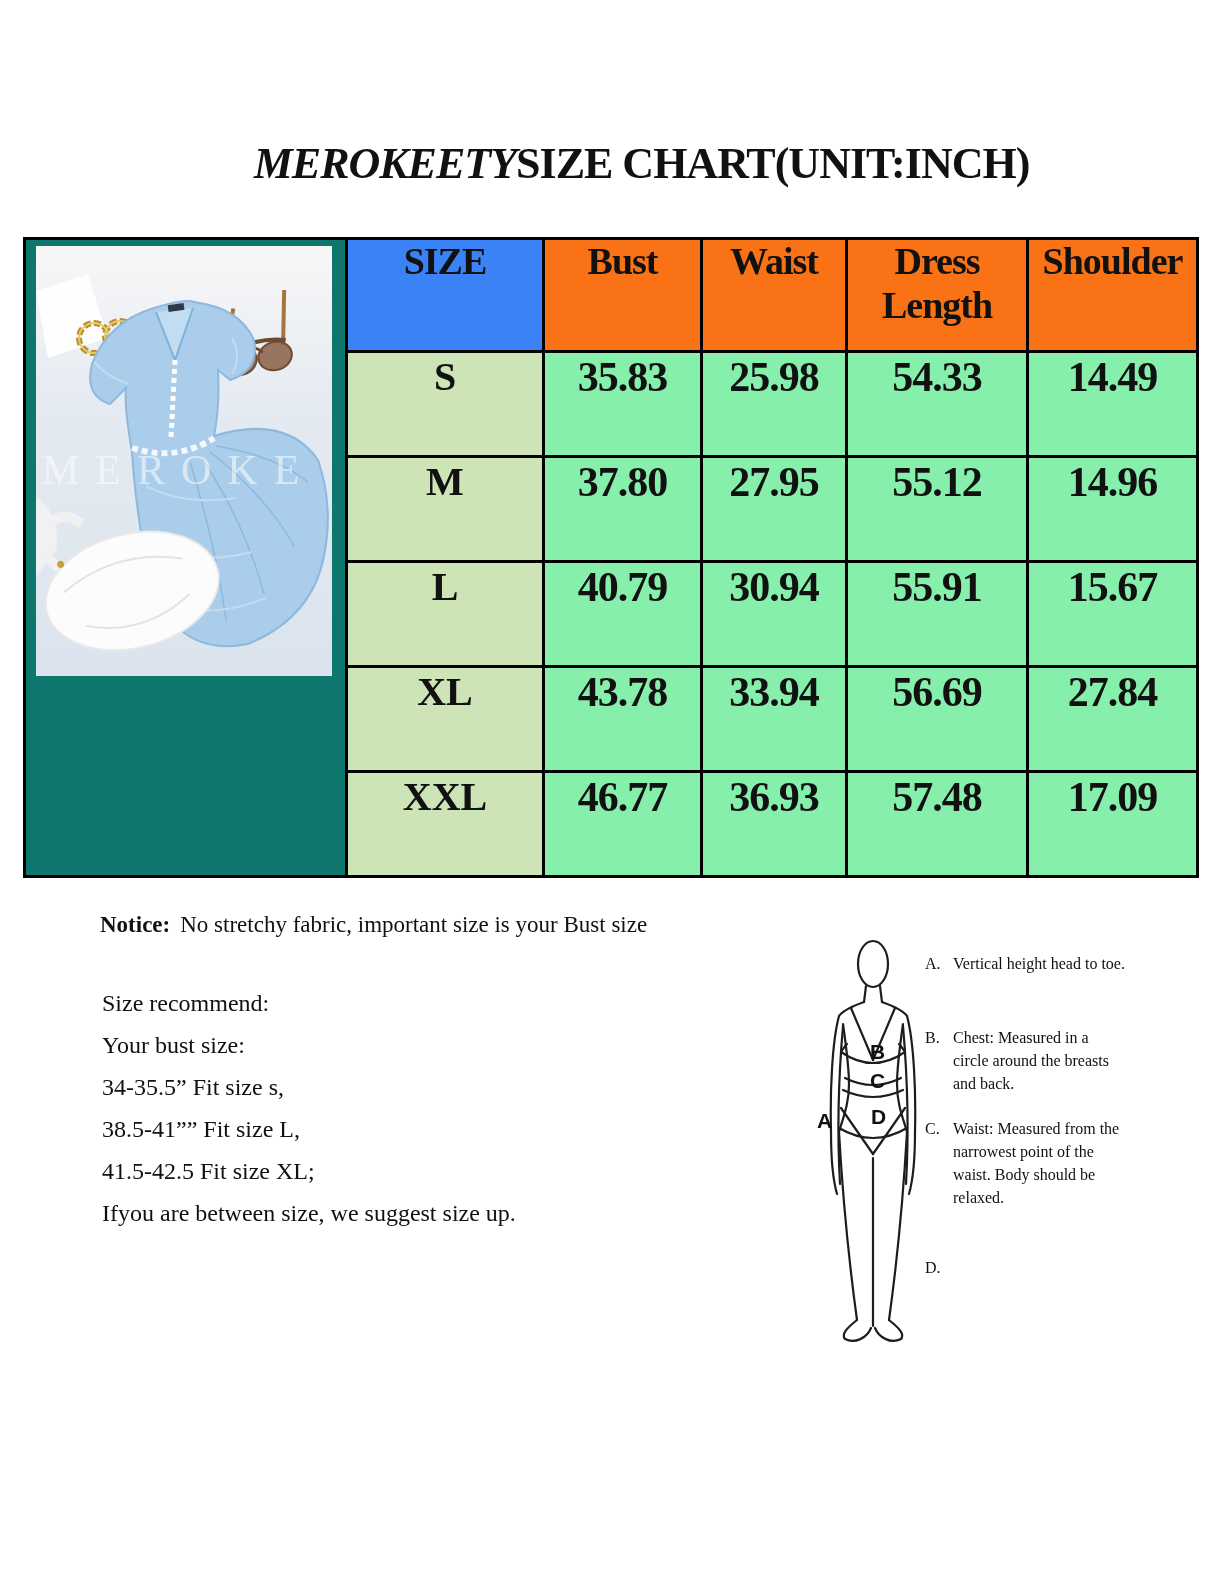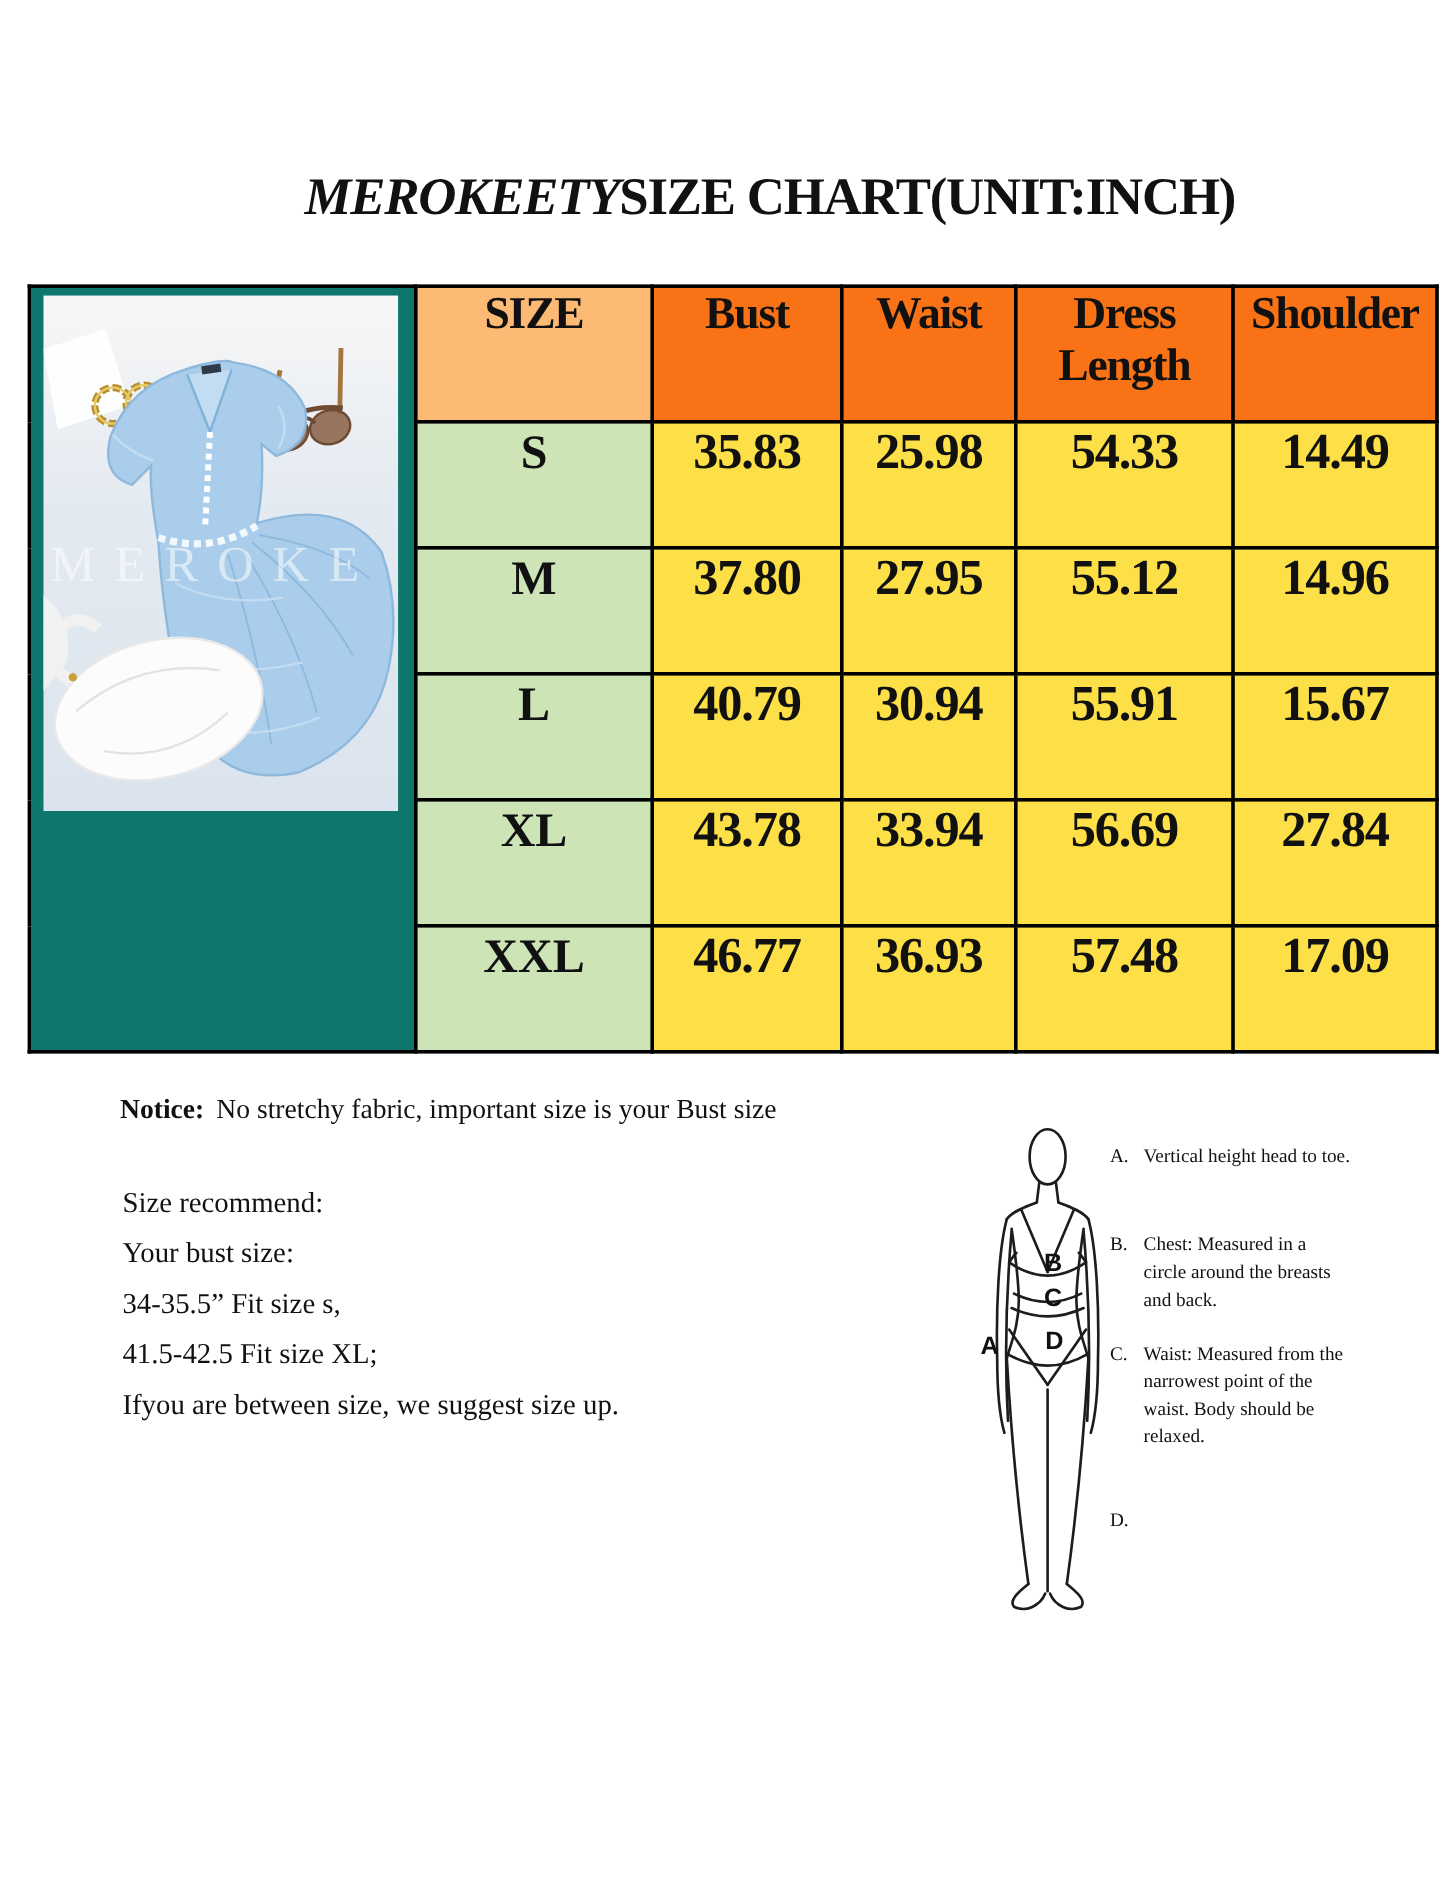--- a/index.html
+++ b/index.html
@@ -21,26 +21,26 @@
   table.size-chart td, table.size-chart th {
     border:3px solid #000; padding:0; text-align:center; vertical-align:top;
     font-family:"Liberation Serif", serif;
   }
   tr.header-row { height:113px; }
   tr.data-row   { height:105px; }
   th.hdr {
     background:#f97316; font-size:38px; font-weight:bold;
     padding-top:10px; letter-spacing:-1px; line-height:1.15;
   }
-  th.hdr-size { background:#fdba74; }
+  th.hdr-size { background:#3b82f6; }
   th.size-cell {
     background:#cde4b6; font-size:40px; font-weight:bold; padding-top:18px;
   }
   td.num-cell {
-    background:#fde047; font-size:42px; font-weight:700; letter-spacing:-1px; padding-top:14px;
+    background:#86efac; font-size:42px; font-weight:700; letter-spacing:-1px; padding-top:14px;
   }
   td.photo-cell { background:#0f766e; position:relative; }
   .photo-wrap { position:absolute; left:10px; top:6px; width:296px; height:430px; overflow:hidden; }
 
   
   .notice { position:absolute; left:100px; top:912px; font-size:23px; }
   .notice .notice-label { font-weight:bold; margin-right:10px; }
 
   
   .recommend { position:absolute; left:102px; top:982px; font-size:24px; line-height:42px; }
@@ -178,20 +178,21 @@
   </table>
 
 <div class="notice">
   <span class="notice-label">Notice:</span><span>No stretchy fabric, important size is your Bust size</span>
 </div>
 
 <div class="recommend">
   <div>Size recommend:</div>
   <div>Your bust size:</div>
   <div>34-35.5” Fit size s,</div>
+  <div>38.5-41”” Fit size L,</div>
   <div>41.5-42.5 Fit size XL;</div>
   <div>Ifyou are between size, we suggest size up.</div>
 </div>
 
 <div class="figure-box">
   <svg width="135" height="420" viewBox="0 0 135 420" fill="none" stroke="#1d1d1d" stroke-width="2.2" stroke-linecap="round">
     <ellipse cx="78" cy="32" rx="15" ry="23"></ellipse>
     <path d="M71,54 L69,70"></path>
       <path d="M85,54 L87,70"></path>
     <path d="M69,70 C58,74 48,78 44,84"></path>

